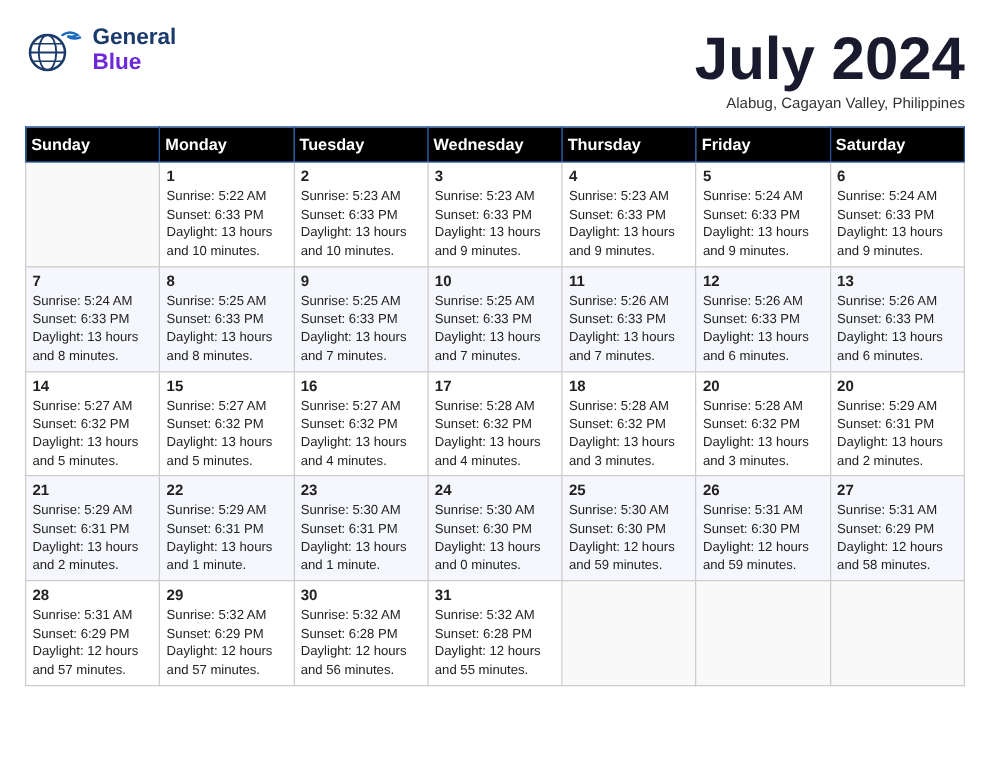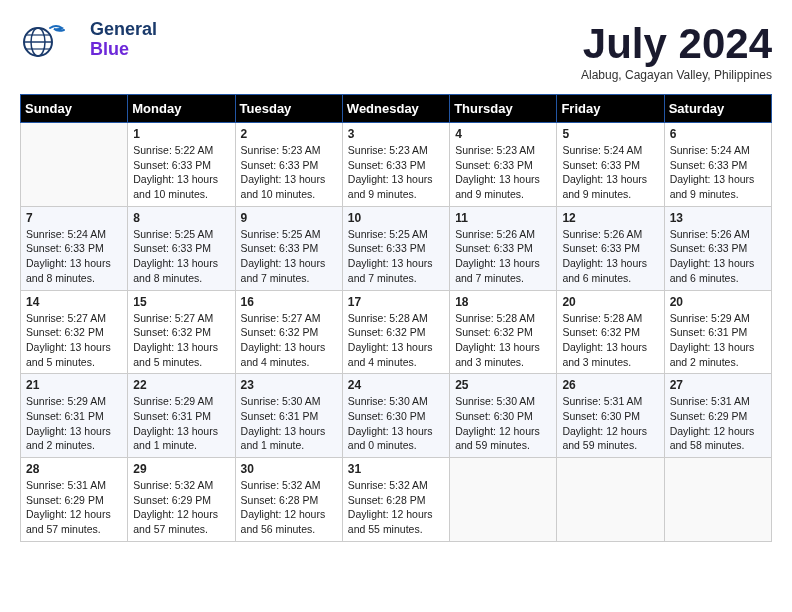--- a/index.html
+++ b/index.html
@@ -8,21 +8,21 @@
       background: #fff;
       width: 792px;
       min-height: 612px;
       padding: 20px;
     }
     .header {
       text-align: right;
       margin-bottom: 4px;
     }
     .title {
-      font-size: 42px;
+      font-size: 48px;
       font-weight: bold;
       color: #1a1a2e;
     }
     .subtitle {
       font-size: 12px;
       color: #333;
     }
     .logo {
       float: left;
       display: flex;
@@ -68,21 +68,21 @@
     }
     td.empty {
       background: #f9f9f9;
     }
   </style>
 </head>
 <body>
 
 <div class="clearfix">
   <div class="logo">
-    <div style="display:flex;align-items:center;gap:20px;">
+    <div style="display:flex;align-items:center;gap:4px;">
       <div style="position:relative;width:50px;height:40px;">
         <svg width="50" height="40" viewBox="0 0 50 40">
 
           <circle cx="18" cy="22" r="14" fill="none" stroke="#1a3a6b" stroke-width="2"></circle>
           <ellipse cx="18" cy="22" rx="7" ry="14" fill="none" stroke="#1a3a6b" stroke-width="1.5"></ellipse>
           <line x1="4" y1="22" x2="32" y2="22" stroke="#1a3a6b" stroke-width="1.5"></line>
           <line x1="6" y1="15" x2="30" y2="15" stroke="#1a3a6b" stroke-width="1.2"></line>
           <line x1="6" y1="29" x2="30" y2="29" stroke="#1a3a6b" stroke-width="1.2"></line>
 
           <path d="M30 8 Q36 4 42 8 Q38 10 34 9 Q38 12 44 10" fill="none" stroke="#1a6bbd" stroke-width="2" stroke-linecap="round"></path>

